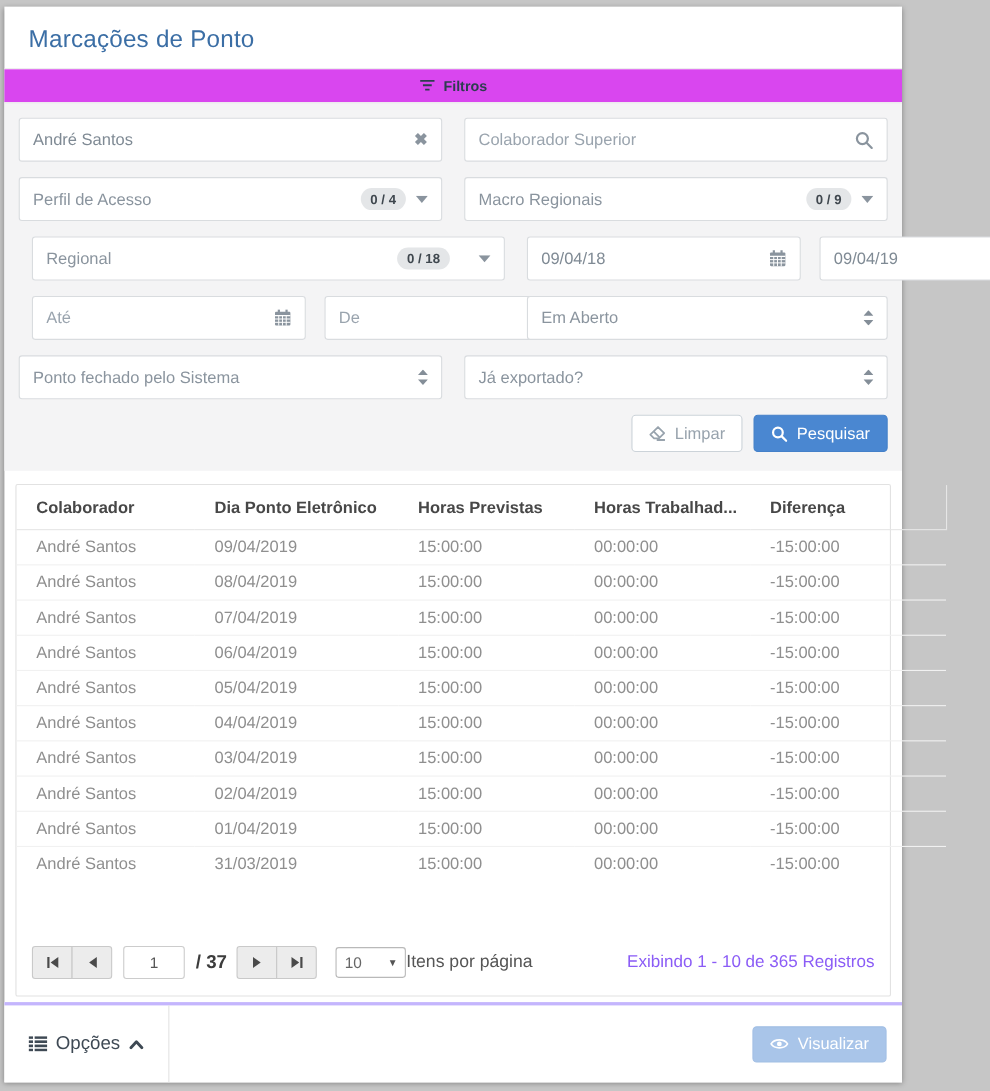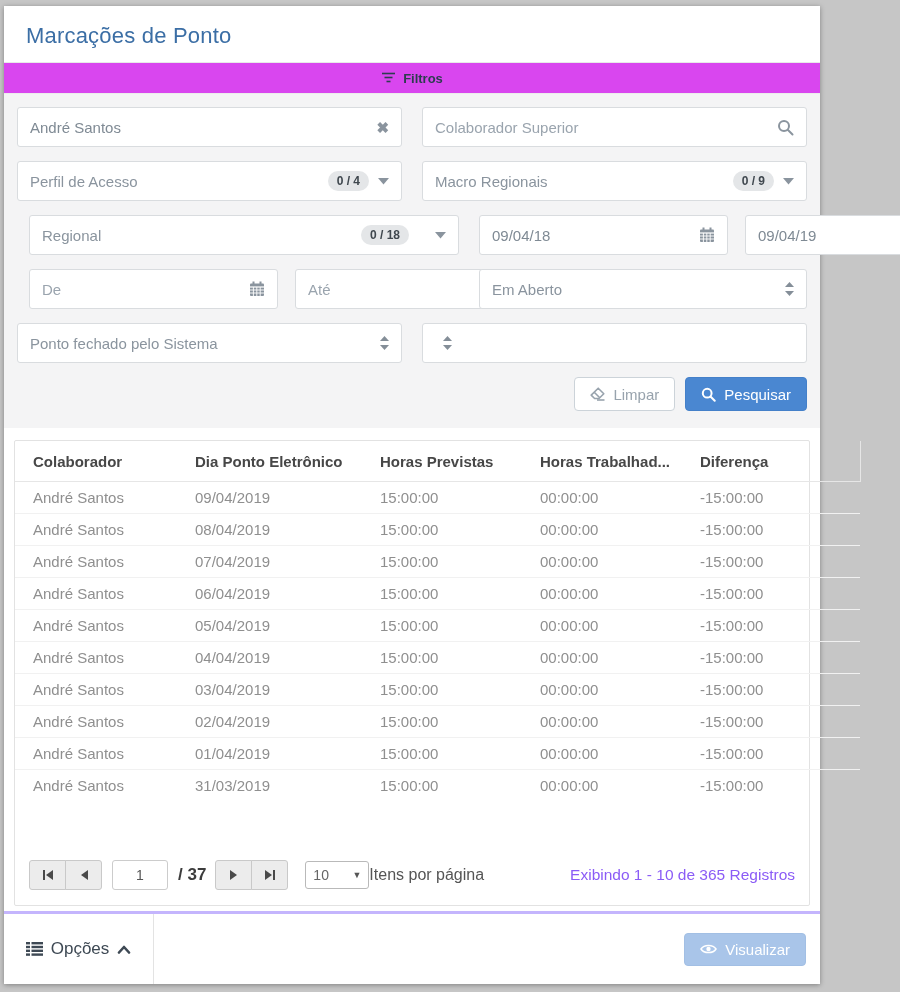--- a/index.html
+++ b/index.html
@@ -209,56 +209,56 @@
         <div class="field grow">
           <input type="text" value="09/04/19" style="">
 
         </div>
 
       </div>
     </div>
 
     <div class="frow">
       <div class="row-left">
+        <div class="field grow">
+          <input type="text" placeholder="Até" style="">
+          <span class="icon-right">
+            <svg width="16" height="16" viewBox="0 0 16 16">
+                <rect x="1" y="2.5" width="14" height="12.5" rx="1" fill="#8a949e"></rect>
+                <rect x="3.5" y="0.5" width="2" height="3" fill="#8a949e"></rect>
+                <rect x="10.5" y="0.5" width="2" height="3" fill="#8a949e"></rect>
+                <line x1="1" y1="6" x2="15" y2="6" stroke="#fff" stroke-width="1.2"></line>
+                <g stroke="#fff" stroke-width="0.9">
+                  <line x1="4.4" y1="6" x2="4.4" y2="15"></line>
+                  <line x1="7.8" y1="6" x2="7.8" y2="15"></line>
+                  <line x1="11.2" y1="6" x2="11.2" y2="15"></line>
+                  <line x1="1" y1="9" x2="15" y2="9"></line>
+                  <line x1="1" y1="12" x2="15" y2="12"></line>
+                </g>
+              </svg>
+          </span>
+        </div>
         <div class="field grow" style="flex:1.08;">
           <input type="text" placeholder="De" style="">
           <span class="icon-right">
             <svg width="16" height="16" viewBox="0 0 16 16">
                 <rect x="1" y="2.5" width="14" height="12.5" rx="1" fill="#8a949e"></rect>
                 <rect x="3.5" y="0.5" width="2" height="3" fill="#8a949e"></rect>
                 <rect x="10.5" y="0.5" width="2" height="3" fill="#8a949e"></rect>
                 <line x1="1" y1="6" x2="15" y2="6" stroke="#fff" stroke-width="1.2"></line>
                 <g stroke="#fff" stroke-width="0.9">
                   <line x1="4.4" y1="6" x2="4.4" y2="15"></line>
                   <line x1="7.8" y1="6" x2="7.8" y2="15"></line>
                   <line x1="11.2" y1="6" x2="11.2" y2="15"></line>
                   <line x1="1" y1="9" x2="15" y2="9"></line>
                   <line x1="1" y1="12" x2="15" y2="12"></line>
                 </g>
               </svg>
           </span>
         </div>
-        <div class="field grow">
-          <input type="text" placeholder="Até" style="">
-          <span class="icon-right">
-            <svg width="16" height="16" viewBox="0 0 16 16">
-                <rect x="1" y="2.5" width="14" height="12.5" rx="1" fill="#8a949e"></rect>
-                <rect x="3.5" y="0.5" width="2" height="3" fill="#8a949e"></rect>
-                <rect x="10.5" y="0.5" width="2" height="3" fill="#8a949e"></rect>
-                <line x1="1" y1="6" x2="15" y2="6" stroke="#fff" stroke-width="1.2"></line>
-                <g stroke="#fff" stroke-width="0.9">
-                  <line x1="4.4" y1="6" x2="4.4" y2="15"></line>
-                  <line x1="7.8" y1="6" x2="7.8" y2="15"></line>
-                  <line x1="11.2" y1="6" x2="11.2" y2="15"></line>
-                  <line x1="1" y1="9" x2="15" y2="9"></line>
-                  <line x1="1" y1="12" x2="15" y2="12"></line>
-                </g>
-              </svg>
-          </span>
-        </div>
         <span class="help-icon">?</span>
       </div>
       <div class="field grow">
         <span class="flabel">Em Aberto</span>
         <span class="updown">
           <svg width="9" height="14" viewBox="0 0 9 14">
               <path d="M4.5 0 L9 5 H0 Z" fill="#848e98"></path>
               <path d="M4.5 14 L0 9 H9 Z" fill="#848e98"></path>
             </svg>
         </span>
@@ -269,20 +269,21 @@
       <div class="field half">
         <span class="flabel">Ponto fechado pelo Sistema</span>
         <span class="updown">
           <svg width="9" height="14" viewBox="0 0 9 14">
               <path d="M4.5 0 L9 5 H0 Z" fill="#848e98"></path>
               <path d="M4.5 14 L0 9 H9 Z" fill="#848e98"></path>
             </svg>
         </span>
       </div>
       <div class="field half">
+        <span class="flabel">Já exportado?</span>
         <span class="updown">
           <svg width="9" height="14" viewBox="0 0 9 14">
               <path d="M4.5 0 L9 5 H0 Z" fill="#848e98"></path>
               <path d="M4.5 14 L0 9 H9 Z" fill="#848e98"></path>
             </svg>
         </span>
       </div>
     </div>
 
     <div class="actions">

